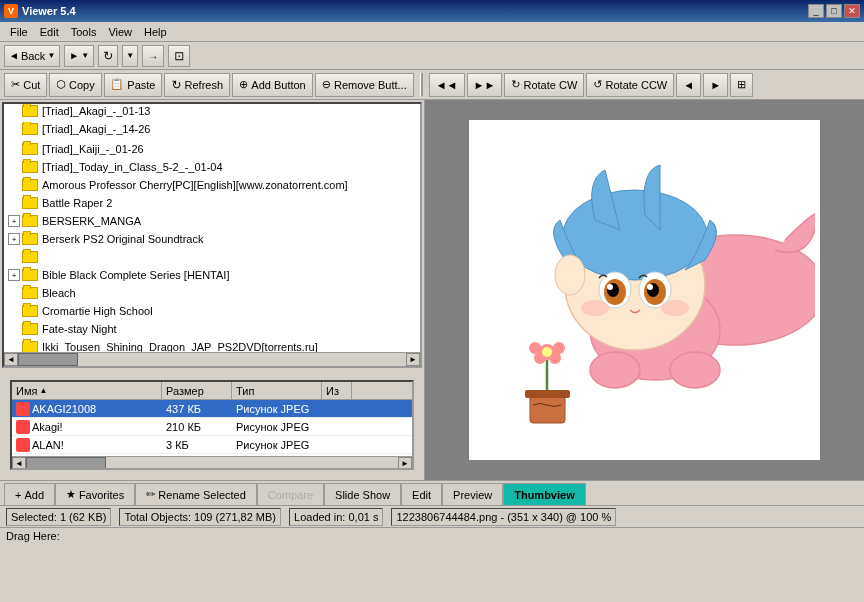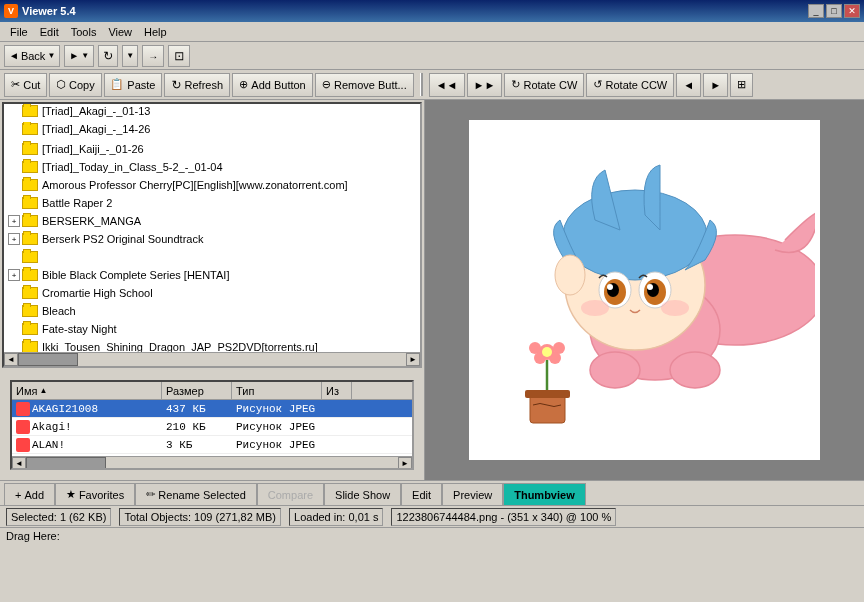--- a/index.html
+++ b/index.html
@@ -144,21 +144,20 @@
       align-items: center;
       height: 18px;
       border-bottom: 1px solid #eee;
     }
     .file-list-row.selected { background: #316ac5; color: white; }
     .file-list-cell {
       padding: 1px 4px;
       overflow: hidden;
       white-space: nowrap;
       font-size: 11px;
-      font-family: Liberation Mono, monospace;
     }
     .file-icon { width: 14px; height: 14px; margin-right: 2px; flex-shrink: 0; }
     .jpeg-icon { background: #ff4444; border-radius: 2px; }
 
     
     .right-panel {
       flex: 1;
       display: flex;
       flex-direction: column;
     }
@@ -399,26 +398,26 @@
             <div class="folder-icon"></div>
           </div>
           <div class="tree-item" style="display: flex; align-items: center;">
             <div class="expand-btn">+</div>
             <div class="folder-icon"></div>
             <span>Bible Black Complete Series [HENTAI]</span>
           </div>
           <div class="tree-item" style="display: flex; align-items: center;">
             <div style="width: 14px; flex-shrink: 0;"></div>
             <div class="folder-icon"></div>
+            <span>Bleach</span>
+          </div>
+          <div class="tree-item" style="display: flex; align-items: center;">
+            <div style="width: 14px; flex-shrink: 0;"></div>
+            <div class="folder-icon"></div>
             <span>Cromartie High School</span>
-          </div>
-          <div class="tree-item" style="display: flex; align-items: center;">
-            <div style="width: 14px; flex-shrink: 0;"></div>
-            <div class="folder-icon"></div>
-            <span>Bleach</span>
           </div>
           <div class="tree-item" style="display: flex; align-items: center;">
             <div style="width: 14px; flex-shrink: 0;"></div>
             <div class="folder-icon"></div>
             <span>Fate-stay Night</span>
           </div>
           <div class="tree-item" style="display: flex; align-items: center;">
             <div style="width: 14px; flex-shrink: 0;"></div>
             <div class="folder-icon"></div>
             <span>Ikki_Tousen_Shining_Dragon_JAP_PS2DVD[torrents.ru]</span>

